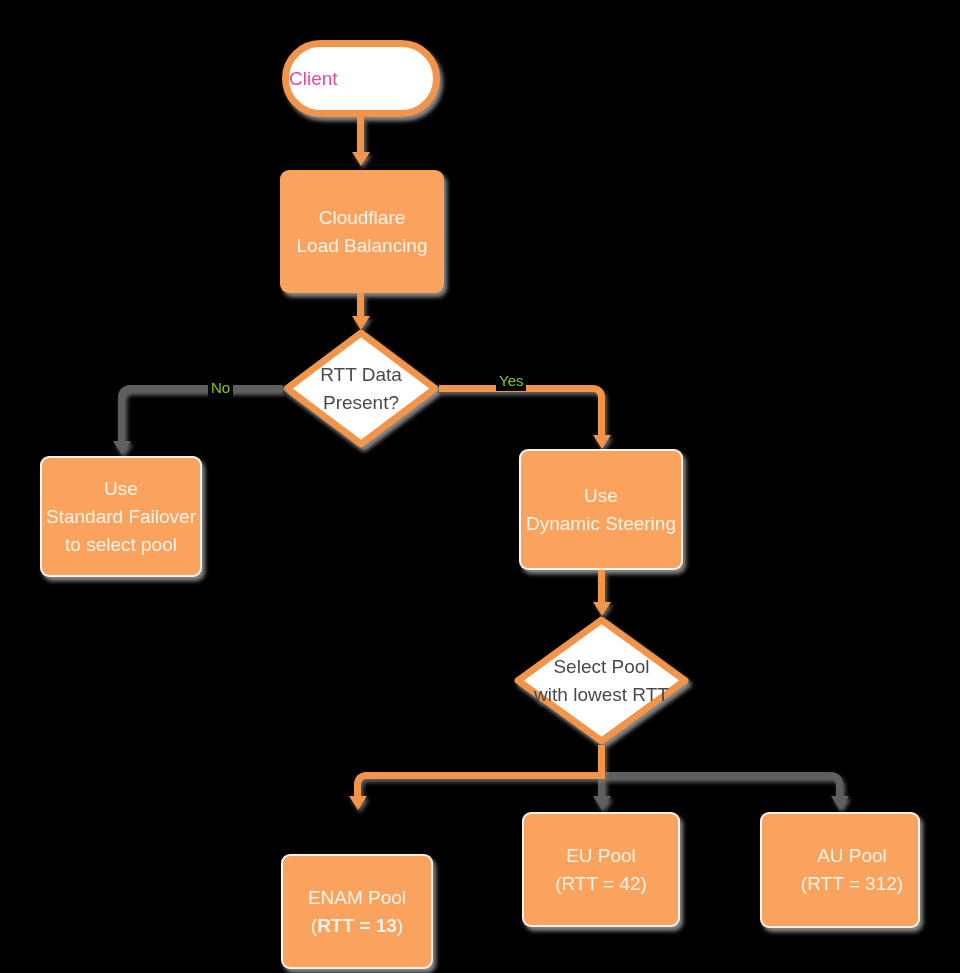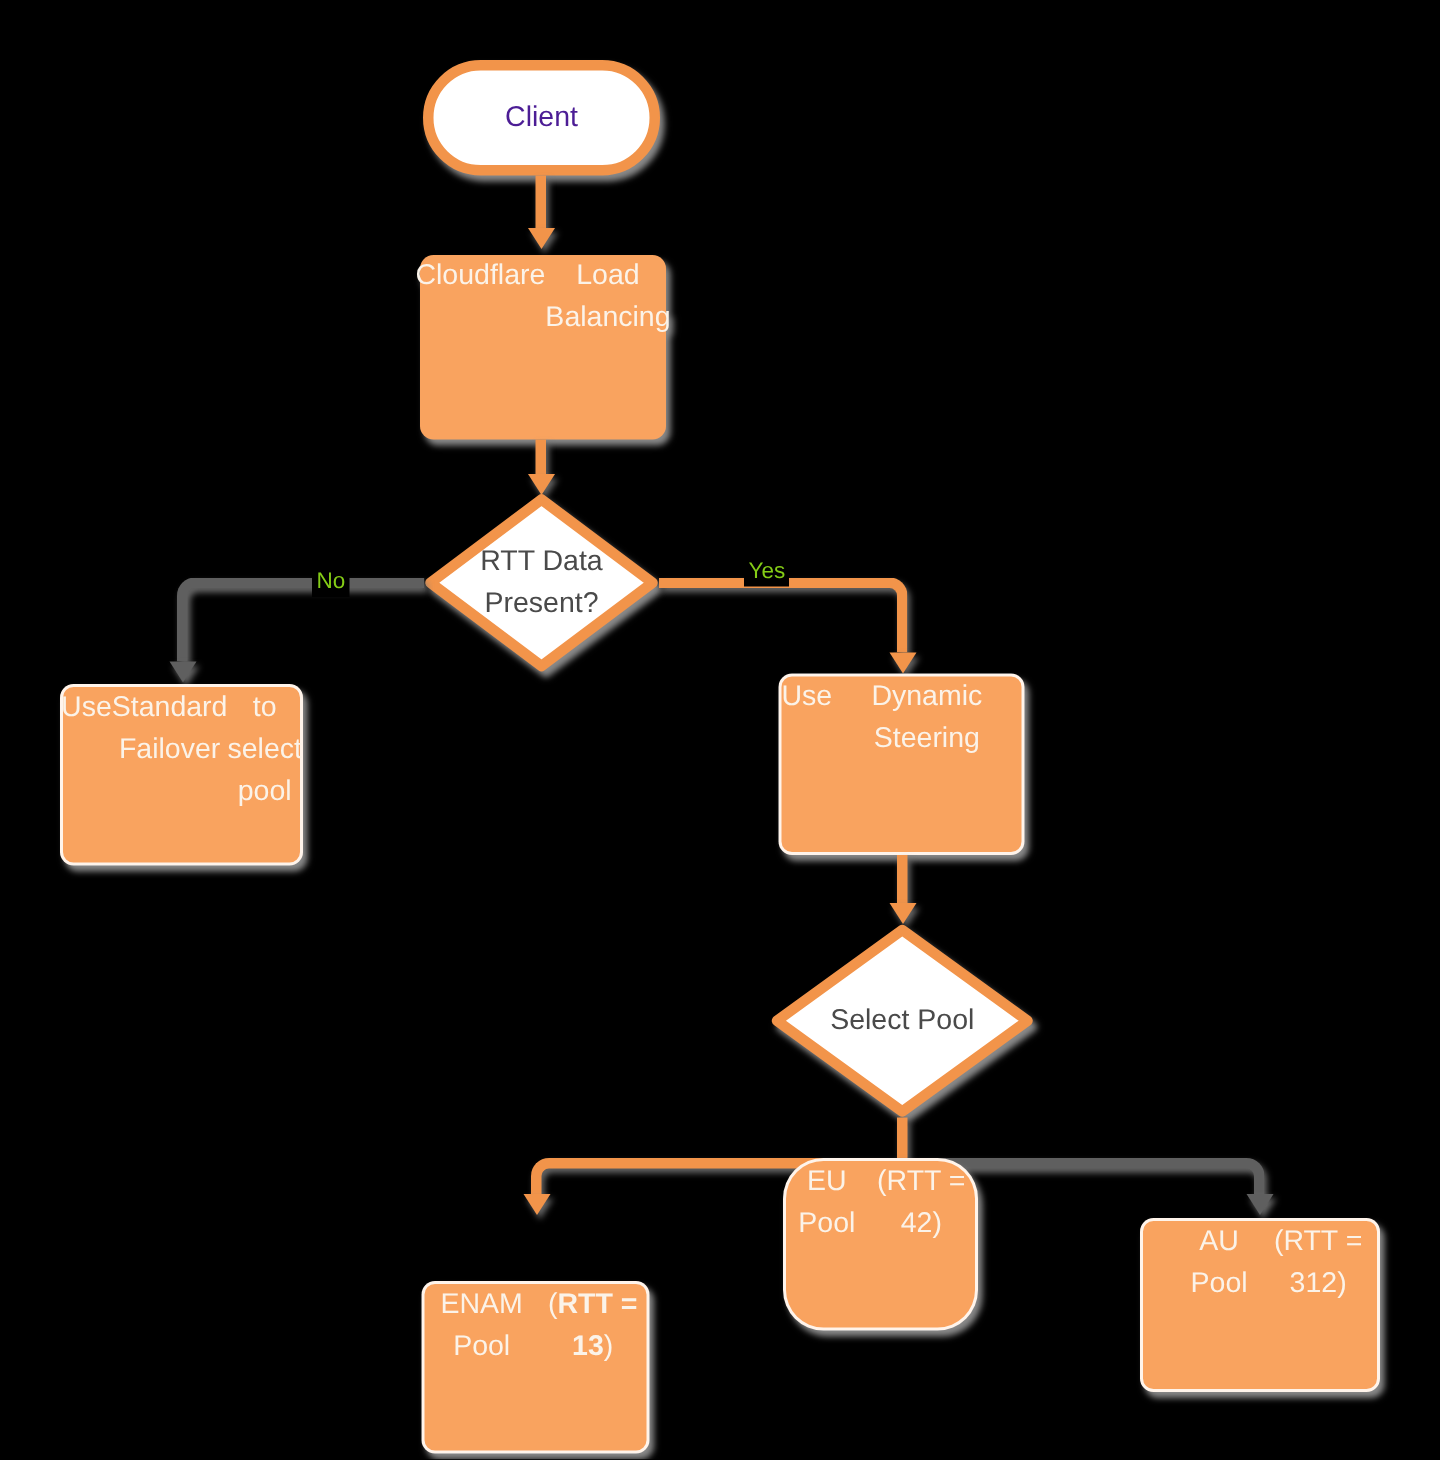--- a/index.html
+++ b/index.html
@@ -6,26 +6,26 @@
   body{font-family:"Liberation Sans","DejaVu Sans",sans-serif;}
   #stage{position:relative;width:960px;height:973px;background:#000;overflow:hidden;}
 
   
   .shadowed{filter:drop-shadow(3px 4px 2px rgba(152,152,152,0.9));}
   .lineshadow{filter:drop-shadow(2px 3px 2px rgba(120,120,120,0.85));}
 
   .pill{
     position:absolute;box-sizing:border-box;background:#fff;
     border:7px solid var(--stroke);border-radius:40px;
-    display:flex;align-items:center;justify-content:center;
-    color:#4c1d95;font-size:19px;
+    display:flex;align-items:center;justify-content:flex-start;
+    color:#ec4899;font-size:19px;
   }
   .obox{
     position:absolute;box-sizing:border-box;background:var(--fill);
-    border-radius:9px;display:flex;
+    border-radius:9px;display:flex;flex-direction:column;
     justify-content:center;text-align:center;
     color:#fbf3e9;font-size:19px;line-height:28px;
   }
   .obox.rim{border:2px solid rgba(255,255,255,0.88);}
   .dwrap{position:absolute;}
   .dwrap svg{display:block;}
   .dlabel{
     position:absolute;inset:0;display:flex;flex-direction:column;
     align-items:center;justify-content:center;text-align:right;
     color:#4a4a4a;font-size:19px;line-height:28px;
@@ -104,39 +104,40 @@
 
   <div class="vline orange lineshadow" style="left:598px;top:570px;height:34px;"></div>
   <div class="arrow-down orange lineshadow" style="left:593px;top:602px;"></div>
 
   <div class="dwrap shadowed" style="left:514px;top:616px;width:175px;height:129px;">
     <svg width="175" height="129" viewBox="0 0 175 129">
       <polygon points="87.5,4 171,64.5 87.5,125 4,64.5" fill="#ffffff" stroke="#F2944A" stroke-width="7" stroke-linejoin="round"></polygon>
     </svg>
     <div class="dlabel">
       <div>Select Pool</div>
+      <div>with lowest RTT</div>
     </div>
   </div>
 
   <div class="elbow tr gray lineshadow" style="left:601px;top:772px;width:242px;height:26px;"></div>
   <div class="vline gray lineshadow" style="left:598px;top:779px;height:17px;"></div>
   <div class="vline orange lineshadow" style="left:598px;top:745px;height:27px;"></div>
   <div class="elbow tl orange lineshadow" style="left:354px;top:772px;width:251px;height:26px;"></div>
   <div class="arrow-down orange lineshadow" style="left:349px;top:796px;"></div>
   <div class="arrow-down gray lineshadow" style="left:593px;top:796px;"></div>
   <div class="arrow-down gray lineshadow" style="left:831px;top:796px;"></div>
 
   <div class="obox rim shadowed" style="left:281px;top:813px;width:152px;height:115px;margin-top:41px;">
     <div>ENAM Pool</div>
     <div>
       <span>(</span><b>RTT = 13</b><span>)</span>
     </div>
   </div>
 
-  <div class="obox rim shadowed" style="left:522px;top:772px;width:130px;height:115px;border-radius:27px;">
+  <div class="obox rim shadowed" style="left:522px;top:812px;width:158px;height:115px;">
     <div>EU Pool</div>
     <div>(RTT = 42)</div>
   </div>
 
   <div class="obox rim shadowed" style="left:760px;top:812px;width:160px;height:116px;padding-left:24px;">
     <div>AU Pool</div>
     <div>(RTT = 312)</div>
   </div>
 
 </div>

